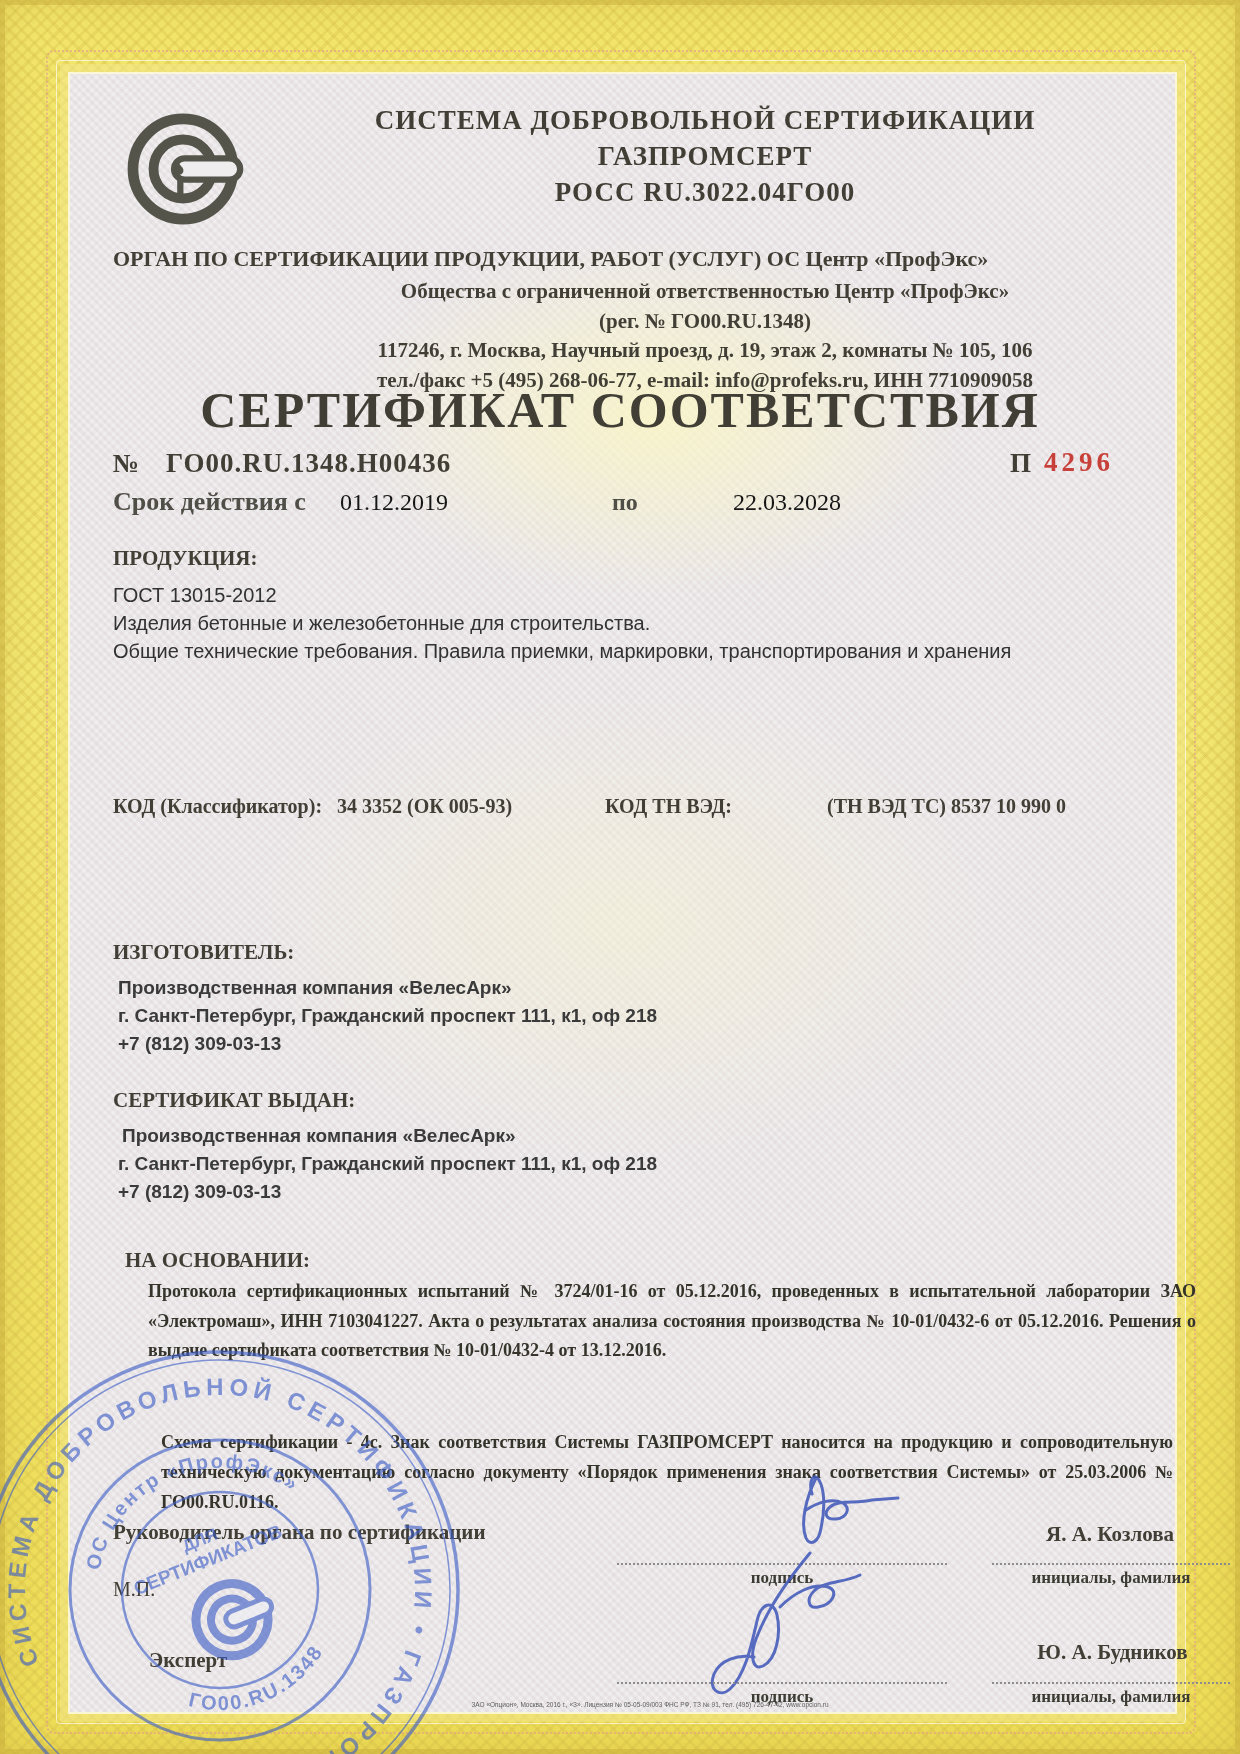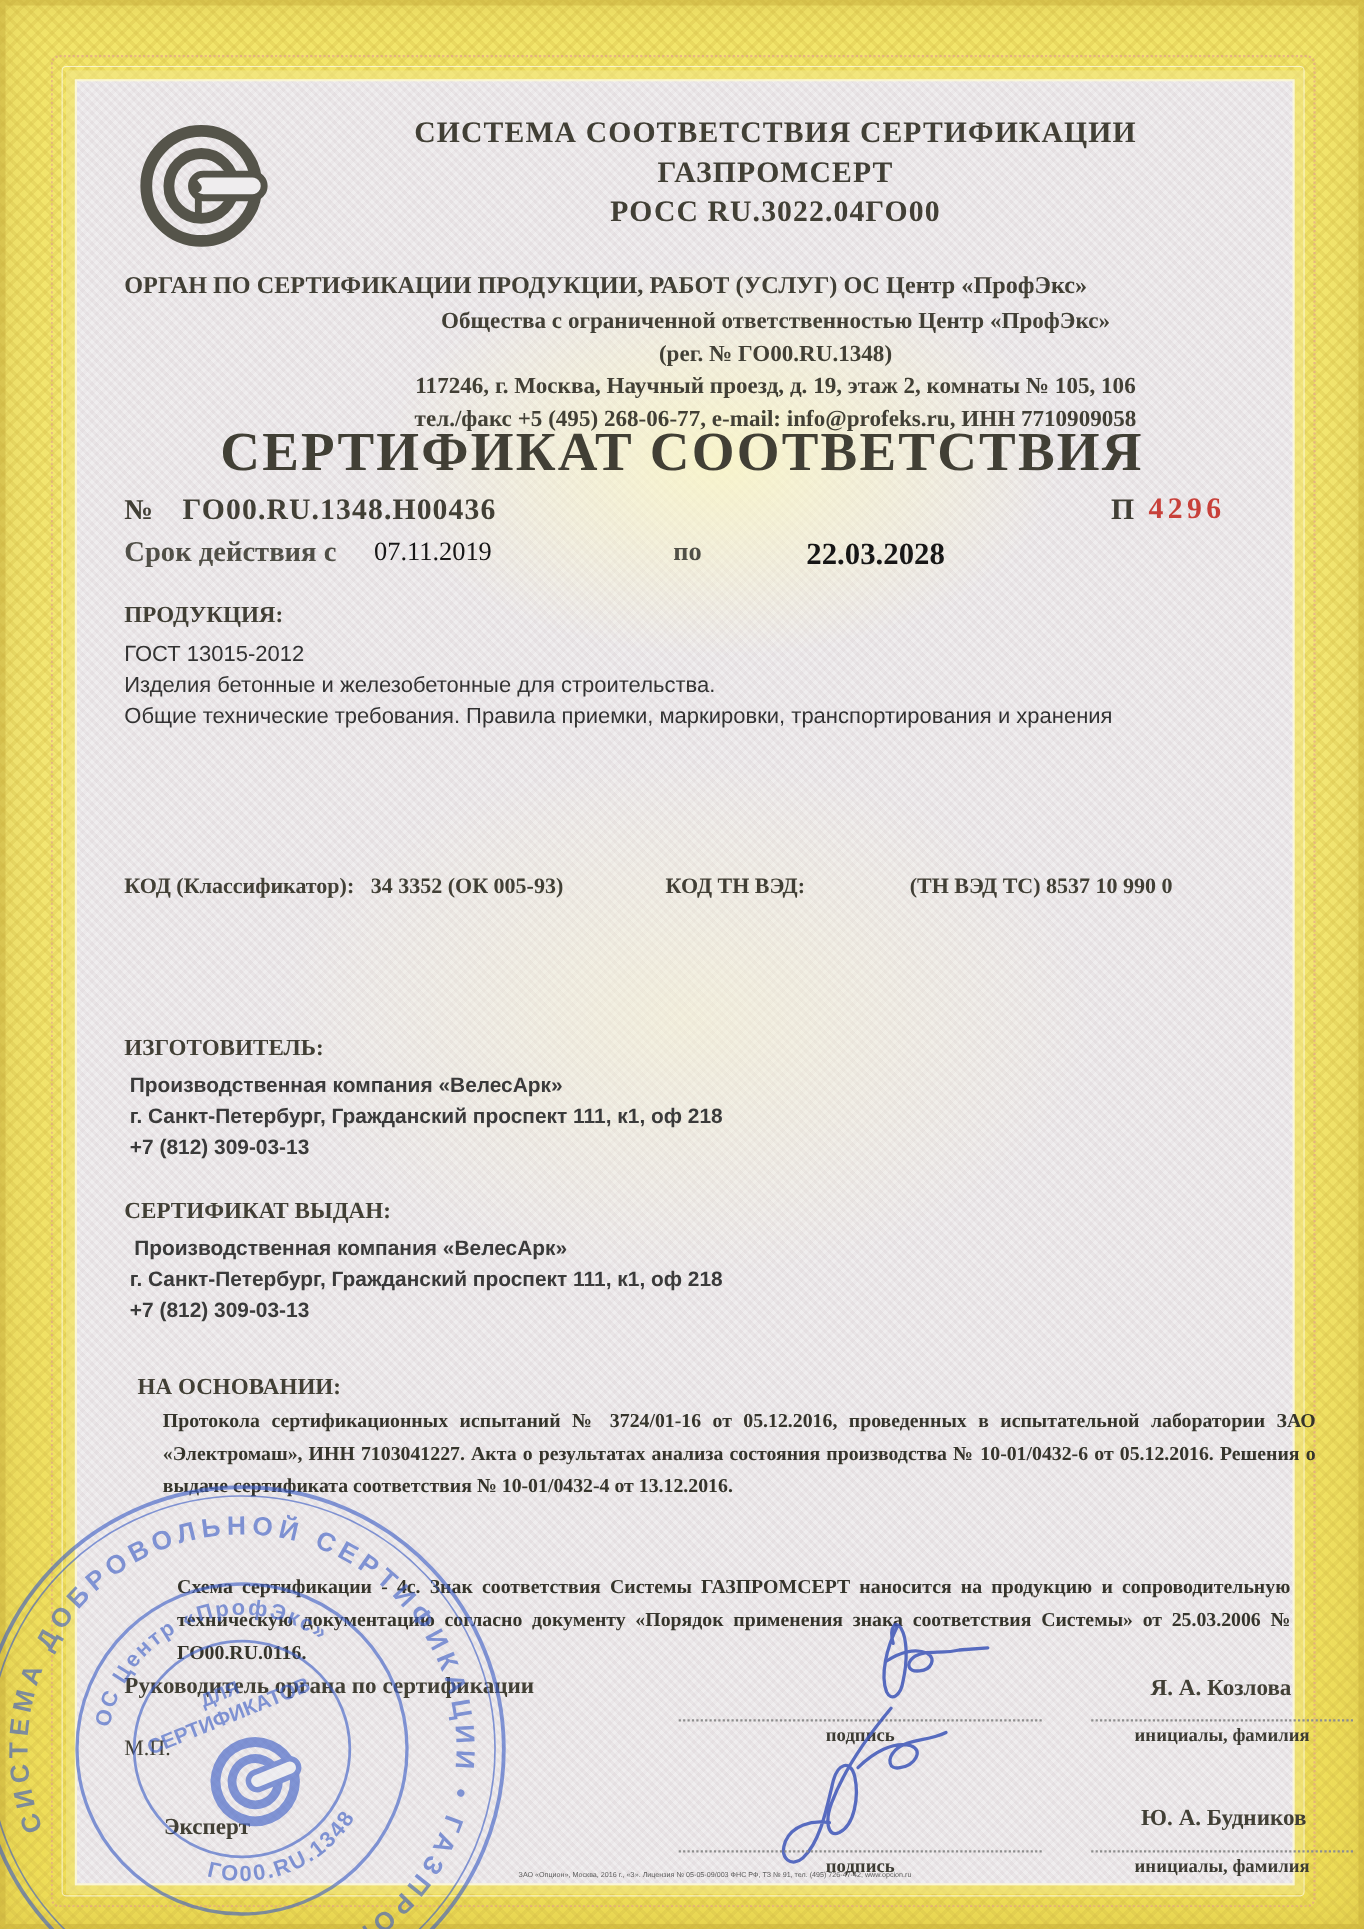--- a/index.html
+++ b/index.html
@@ -46,44 +46,44 @@
     <g stroke="#55544a" fill="none">
       <circle r="56" stroke-width="12"></circle>
       <circle r="33" stroke-width="11"></circle>
       <rect x="-10" y="-12" width="74" height="24" rx="12" fill="#efedee" stroke-width="7"></rect>
       <line x1="-3" y1="10" x2="-3" y2="30" stroke-width="7"></line>
       <path d="M -5,-7 c -6,3 -7,11 -1,13 c 6,2 9,-5 4,-9 z" fill="#55544a" stroke="none"></path>
     </g>
   </svg>
 
   <div class="abs serifb ink ctr" style="left:280px; top:102px; width:850px; font-size:27px; line-height:36px; letter-spacing:1px;">
-    <div>СИСТЕМА  СООТВЕТСТВИЯ СЕРТИФИКАЦИИ</div>
+    <div>СИСТЕМА  ДОБРОВОЛЬНОЙ СЕРТИФИКАЦИИ</div>
     <div>ГАЗПРОМСЕРТ</div>
     <div>РОСС RU.3022.04ГО00</div>
   </div>
 
   <div class="abs serifb ink" style="left:113px; top:246px; font-size:22px;">ОРГАН ПО СЕРТИФИКАЦИИ  ПРОДУКЦИИ, РАБОТ (УСЛУГ) ОС Центр «ПрофЭкс»</div>
   <div class="abs serifb ink ctr" style="left:280px; top:277px; width:850px; font-size:21px; line-height:29.5px;">
     <div>Общества с ограниченной ответственностью Центр «ПрофЭкс»</div>
     <div>(рег. № ГО00.RU.1348)</div>
     <div>117246, г. Москва, Научный проезд, д. 19, этаж 2, комнаты № 105, 106</div>
     <div>тел./факс +5 (495) 268-06-77, e-mail: info@profeks.ru, ИНН 7710909058</div>
   </div>
 
   <div class="abs serifb ink ctr" style="left:0; top:381px; width:1240px; font-size:50px; letter-spacing:2px;">СЕРТИФИКАТ СООТВЕТСТВИЯ</div>
 
   <div class="abs serifb ink" style="left:113px; top:449px; font-size:26px;">№</div>
   <div class="abs serifb ink" style="left:154px; top:448px; font-size:27px; letter-spacing:1px;margin-left:12px;">ГО00.RU.1348.Н00436</div>
   <div class="abs serifb ink" style="left:1010px; top:448px; font-size:27px;">П</div>
   <div class="abs serifb" style="left:1044px; top:447px; font-size:27px; letter-spacing:4px; color:#c8403a;">4296</div>
 
   <div class="abs" style="left:113px; top:487px; font-size:26px; color:#504f47; font-weight:600;">Срок действия с</div>
-  <div class="abs" style="left:340px; top:489px; font-size:24px; color:#161616;">07.11.2019</div>
+  <div class="abs" style="left:340px; top:489px; font-size:24px; color:#161616;">01.12.2019</div>
   <div class="abs" style="left:612px; top:489px; font-size:24px; color:#504f47; font-weight:600;">по</div>
-  <div class="abs" style="left:733px; top:489px; font-size:28px; color:#161616;font-weight:bold;">22.03.2028</div>
+  <div class="abs" style="left:733px; top:489px; font-size:24px; color:#161616;">22.03.2028</div>
 
   <div class="abs serifb ink" style="left:113px; top:546px; font-size:21px;">ПРОДУКЦИЯ:</div>
   <div class="abs sans" style="left:113px; top:584px; font-size:20px; color:#323232;">ГОСТ 13015-2012</div>
   <div class="abs sans" style="left:113px; top:612px; font-size:20px; color:#323232;">Изделия бетонные и железобетонные для строительства.</div>
   <div class="abs sans" style="left:113px; top:640px; font-size:20px; color:#323232;">Общие технические требования. Правила приемки, маркировки, транспортирования и хранения</div>
 
   <div class="abs serifb ink" style="left:113px; top:795px; font-size:20px;">КОД (Классификатор):</div>
   <div class="abs serifb ink" style="left:337px; top:795px; font-size:20px;">34 3352  (ОК 005-93)</div>
   <div class="abs serifb ink" style="left:605px; top:795px; font-size:20px;">КОД ТН ВЭД:</div>
   <div class="abs serifb ink" style="left:827px; top:795px; font-size:20px;">(ТН ВЭД ТС) 8537 10 990 0</div>

